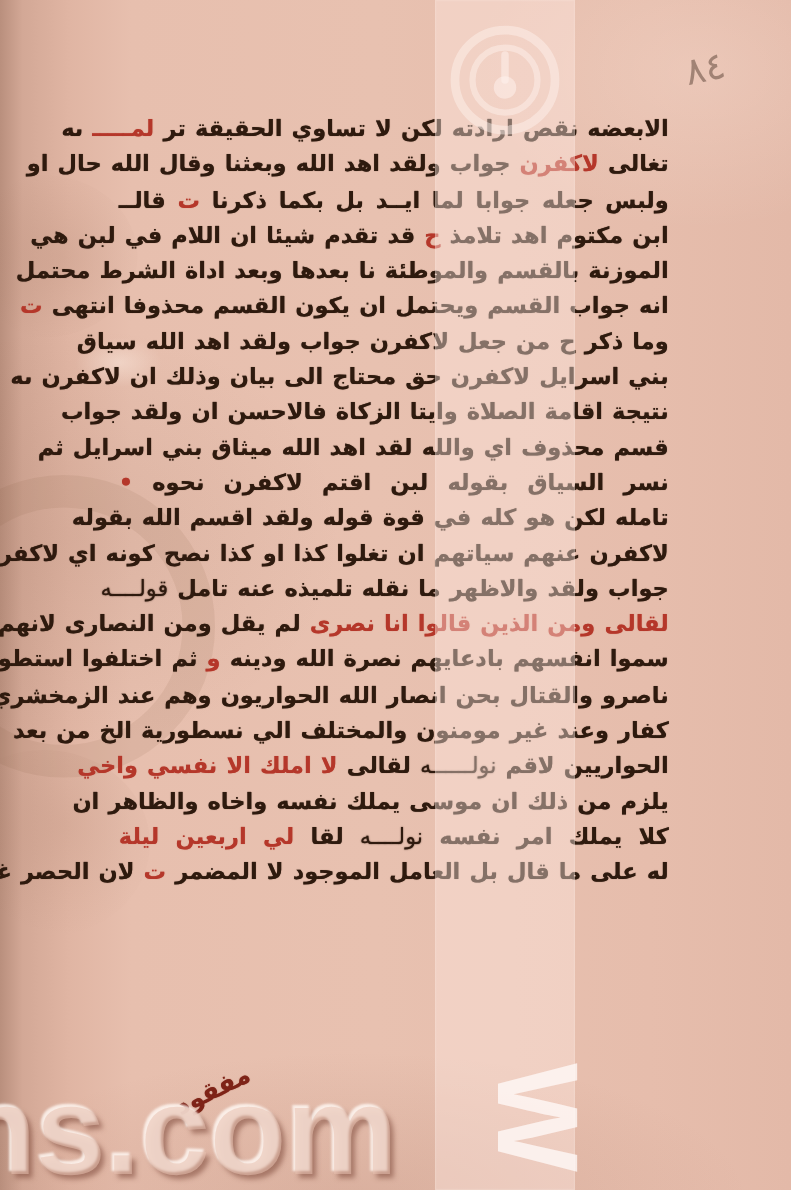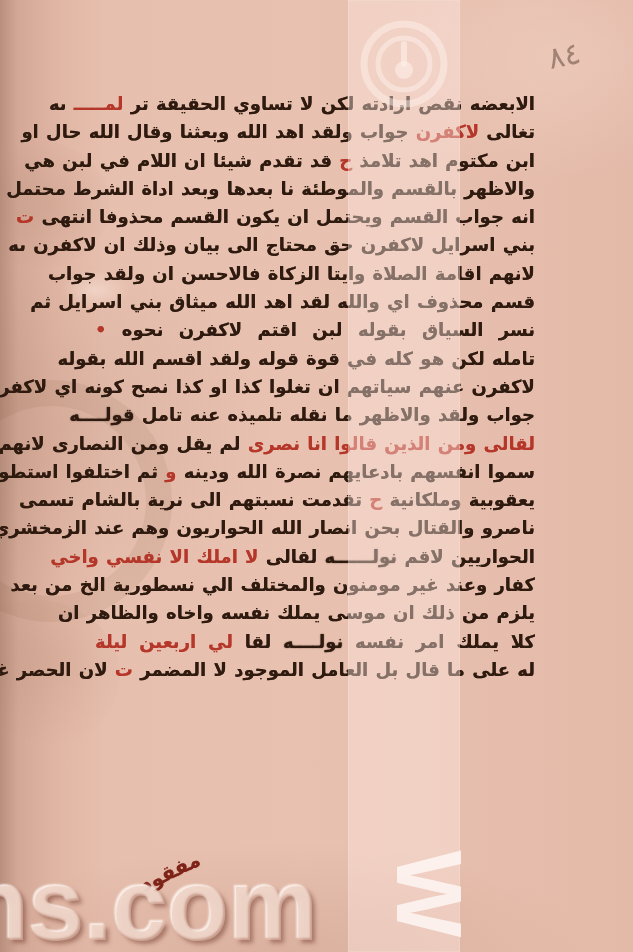--- a/index.html
+++ b/index.html
@@ -22,21 +22,21 @@
   
   #text-block{
     position:absolute;top:90px;left:95px;width:440px;
     direction:rtl;text-align:justify;-moz-text-align-last:justify;text-align-last:justify;
     color:#2e1a0e;font-size:18px;line-height:28.3px;font-weight:bold;
     text-shadow:0 0 .6px rgba(46,26,14,.8);
     word-spacing:1px;
   }
   #text-block .line{height:28.3px;white-space:nowrap;overflow:visible;}
   #text-block .red{color:#b5372a;text-shadow:0 0 .6px rgba(181,55,42,.7);}
-  #text-block .bold{font-weight:bold;letter-spacing:.5px;text-shadow:0 0 1.2px rgba(46,26,14,.9);}
+  #text-block .bold{font-weight:normal;letter-spacing:.5px;text-shadow:0 0 1.2px rgba(46,26,14,.9);}
 
   
   #catchword{
     position:absolute;left:138px;top:860px;transform:rotate(-26deg);
     direction:rtl;color:#7e2317;font-size:20px;font-weight:bold;
     text-shadow:0 0 .8px rgba(126,35,23,.7);
   }
 
   
   #folio-mark{
@@ -73,36 +73,37 @@
   <div class="deco floral"></div>
   <div class="deco crescent"></div>
   <div class="deco floral2"></div>
   <div class="deco stain"></div>
 
   <div id="folio-mark">٨٤</div>
 
   <div id="text-block">
       <div class="line"><span>الابعضه نقص ارادته لكن لا تساوي الحقيقة تر </span><span class="red">لمـــــ</span><span> ٮه</span></div>
       <div class="line"><span>تغالى </span><span class="red">لاكفرن</span><span> جواب ولقد اهد الله وبعثنا وقال الله حال او</span></div>
+      <div class="line"><span>ولبس جعله جوابا لما ايــد بل بكما ذكرنا </span><span class="red">ت</span><span> قالــ</span></div>
       <div class="line"><span>ابن مكتوم اهد تلامذ </span><span class="red">ح</span><span> قد تقدم شيئا ان اللام في لبن هي</span></div>
-      <div class="line"><span>والاظهر بالقسم والموطئة نا بعدها وبعد اداة الشرط محتمل</span></div>
+      <div class="line"><span>الموزنة بالقسم والموطئة نا بعدها وبعد اداة الشرط محتمل</span></div>
       <div class="line"><span>انه جواب القسم ويحتمل ان يكون القسم محذوفا انتهى </span><span class="red">ت</span></div>
+      <div class="line"><span>وما ذكر ح من جعل لاكفرن جواب ولقد اهد الله سياق</span></div>
       <div class="line"><span>بني اسرايل لاكفرن حق محتاج الى بيان وذلك ان لاكفرن ٮه</span></div>
-      <div class="line"><span>لانهم اقامة الصلاة وايتا الزكاة فالاحسن ان ولقد جواب</span></div>
+      <div class="line"><span>نتيجة اقامة الصلاة وايتا الزكاة فالاحسن ان ولقد جواب</span></div>
       <div class="line"><span>قسم محذوف اي والله لقد اهد الله ميثاق بني اسرايل ثم</span></div>
       <div class="line"><span>نسر السياق بقوله لبن اقتم لاكفرن نحوه </span><span class="red">•</span></div>
       <div class="line"><span>تامله لكن هو كله في قوة قوله ولقد اقسم الله بقوله</span></div>
       <div class="line"><span>لاكفرن عنهم سياتهم ان تغلوا كذا او كذا نصح كونه اي لاكفرن</span></div>
       <div class="line"><span>جواب ولقد والاظهر ما نقله تلميذه عنه تامل </span><span class="bold">قولــــه</span></div>
       <div class="line"><span class="red">لقالى ومن الذين قالوا انا نصرى</span><span> لم يقل ومن النصارى لانهم</span></div>
       <div class="line"><span>سموا انفسهم بادعايهم نصرة الله ودينه </span><span class="red">و</span><span> ثم اختلفوا استطورية</span></div>
-      <div class="line"><span>يعقوبية وملكانية </span><span class="red">ح</span><span> تقدمت نسبتهم الى نرية بالشام تسمى</span></div>
       <div class="line"><span>ناصرو والقتال بحن انصار الله الحواريون وهم عند الزمخشري</span></div>
+      <div class="line"><span>كفار وعند غير مومنون والمختلف الي نسطورية الخ من بعد</span></div>
       <div class="line"><span>الحواريين لاقم </span><span class="bold">نولــــــه</span><span> لقالى </span><span class="red">لا املك الا نفسي واخي</span></div>
-      <div class="line"><span>كفار وعند غير مومنون والمختلف الي نسطورية الخ من بعد</span></div>
       <div class="line"><span>يلزم من ذلك ان موسى يملك نفسه واخاه والظاهر ان</span></div>
       <div class="line"><span>كلا يملك امر نفسه </span><span class="bold">نولــــه</span><span> لقا </span><span class="red">لي اربعين ليلة</span></div>
       <div class="line"><span>له على ما قال بل العامل الموجود لا المضمر </span><span class="red">ت</span><span> لان الحصر غير</span></div>
     </div>
 
   <div id="catchword">مفقود</div>
 
   <div id="wm-band">
     <svg id="wm-logo" width="92" height="92" viewBox="0 0 92 92">
       <circle cx="46" cy="46" r="40" fill="none" stroke="rgba(255,243,240,0.45)" stroke-width="7"></circle>

